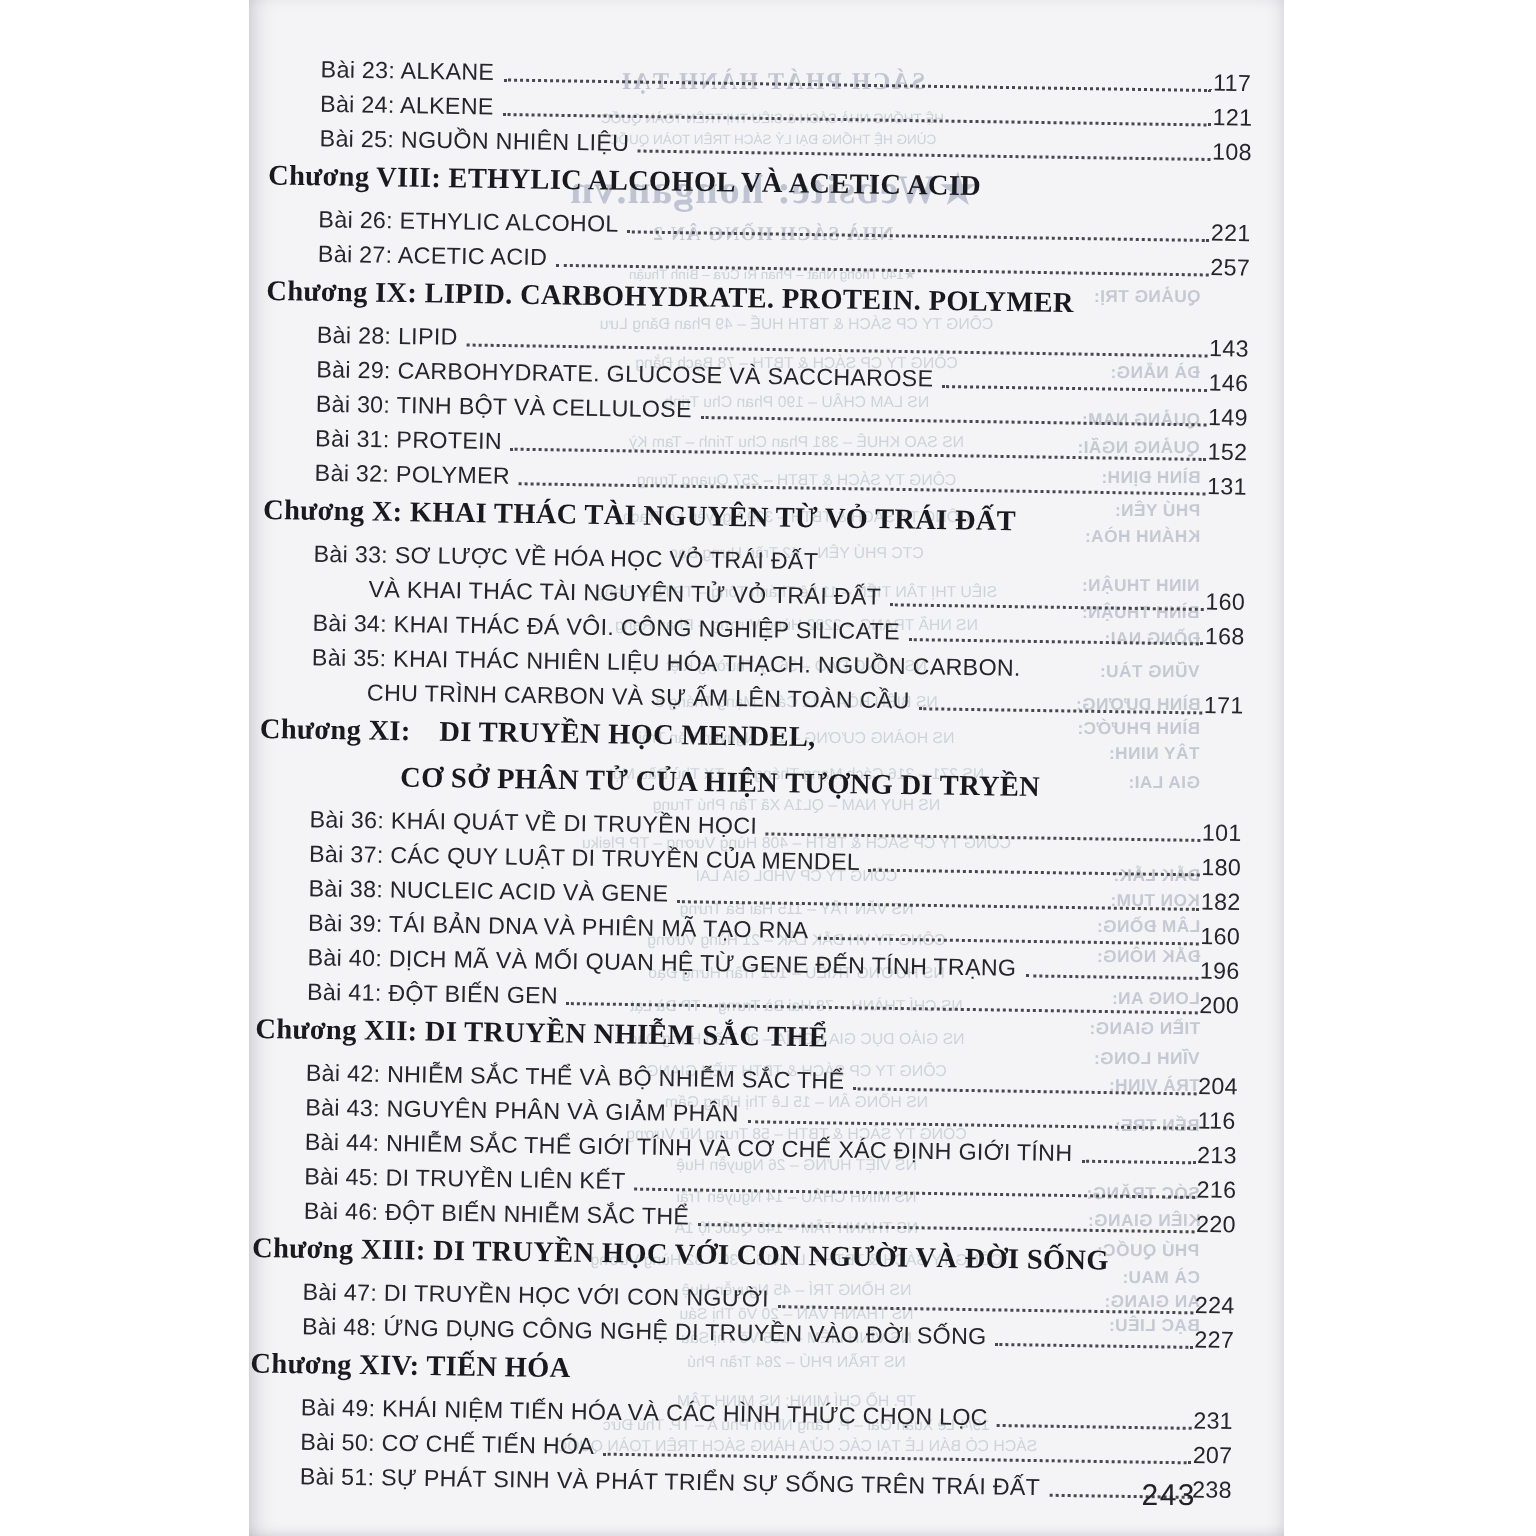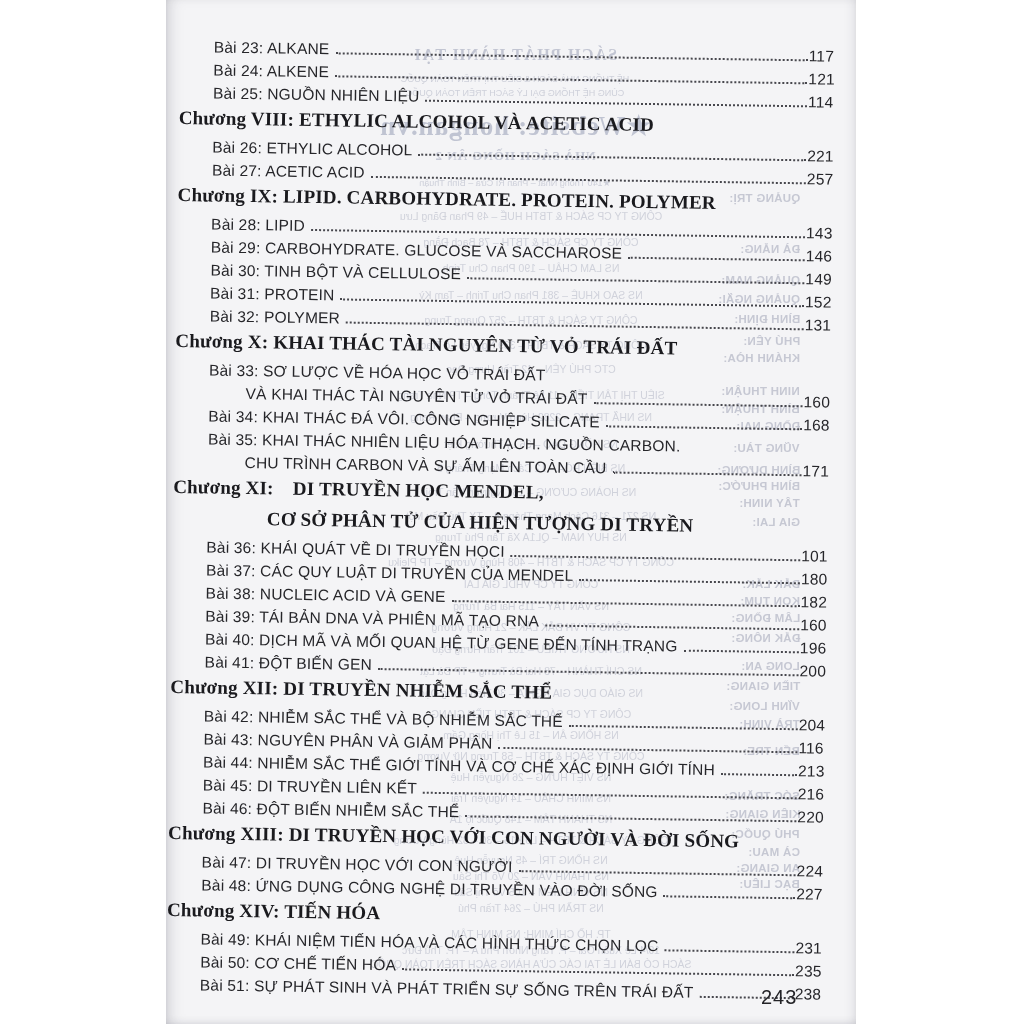--- a/index.html
+++ b/index.html
@@ -140,21 +140,21 @@
         <span class="page-num">117</span>
       </div>
       <div class="row lesson">
         <span class="entry-label">Bài 24: ALKENE</span>
         <span class="dot-leader"></span>
         <span class="page-num">121</span>
       </div>
       <div class="row lesson">
         <span class="entry-label">Bài 25: NGUỒN NHIÊN LIỆU</span>
         <span class="dot-leader"></span>
-        <span class="page-num">114</span>
+        <span class="page-num">108</span>
       </div>
       <div class="row chapter">
         <span class="entry-label">Chương VIII: ETHYLIC ALCOHOL VÀ ACETIC ACID</span>
       </div>
       <div class="row lesson">
         <span class="entry-label">Bài 26:  ETHYLIC ALCOHOL</span>
         <span class="dot-leader"></span>
         <span class="page-num">221</span>
       </div>
       <div class="row lesson">
@@ -295,21 +295,21 @@
         <span class="entry-label">Chương XIV: TIẾN HÓA</span>
       </div>
       <div class="row lesson">
         <span class="entry-label">Bài 49: KHÁI NIỆM TIẾN HÓA VÀ CÁC HÌNH THỨC CHỌN LỌC</span>
         <span class="dot-leader"></span>
         <span class="page-num">231</span>
       </div>
       <div class="row lesson">
         <span class="entry-label">Bài 50: CƠ CHẾ TIẾN HÓA</span>
         <span class="dot-leader"></span>
-        <span class="page-num">235</span>
+        <span class="page-num">207</span>
       </div>
       <div class="row lesson">
         <span class="entry-label">Bài 51: SỰ PHÁT SINH VÀ PHÁT TRIỂN SỰ SỐNG TRÊN TRÁI ĐẤT</span>
         <span class="dot-leader"></span>
         <span class="page-num">238</span>
       </div>
     </div>
   <div class="folio">243</div>
 </div>
 

